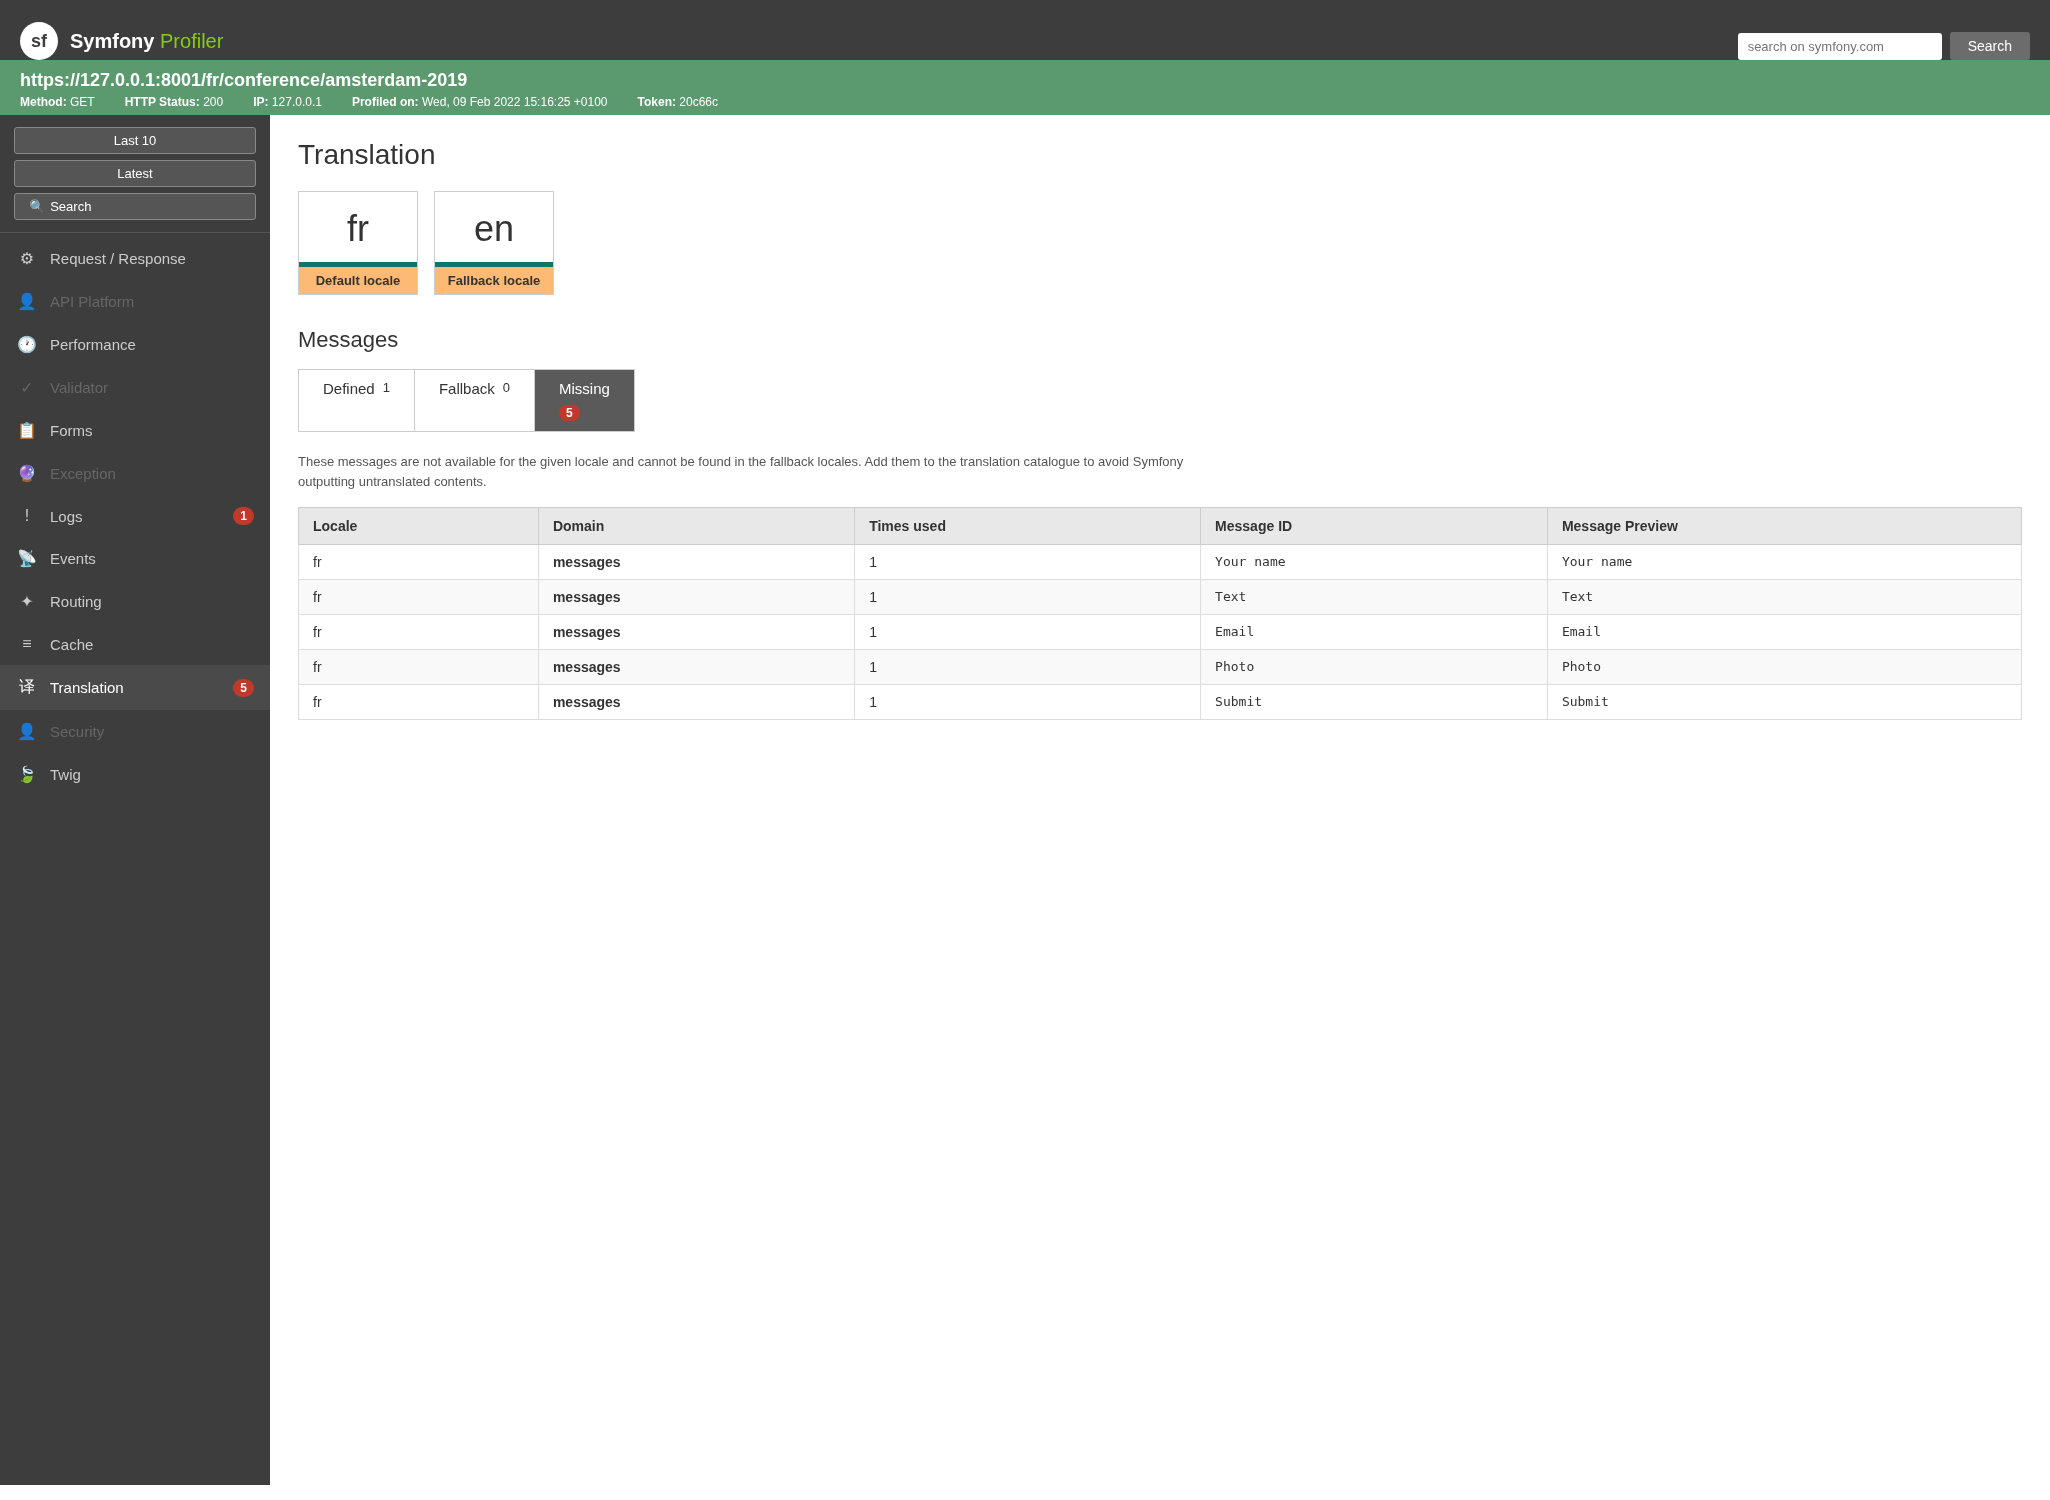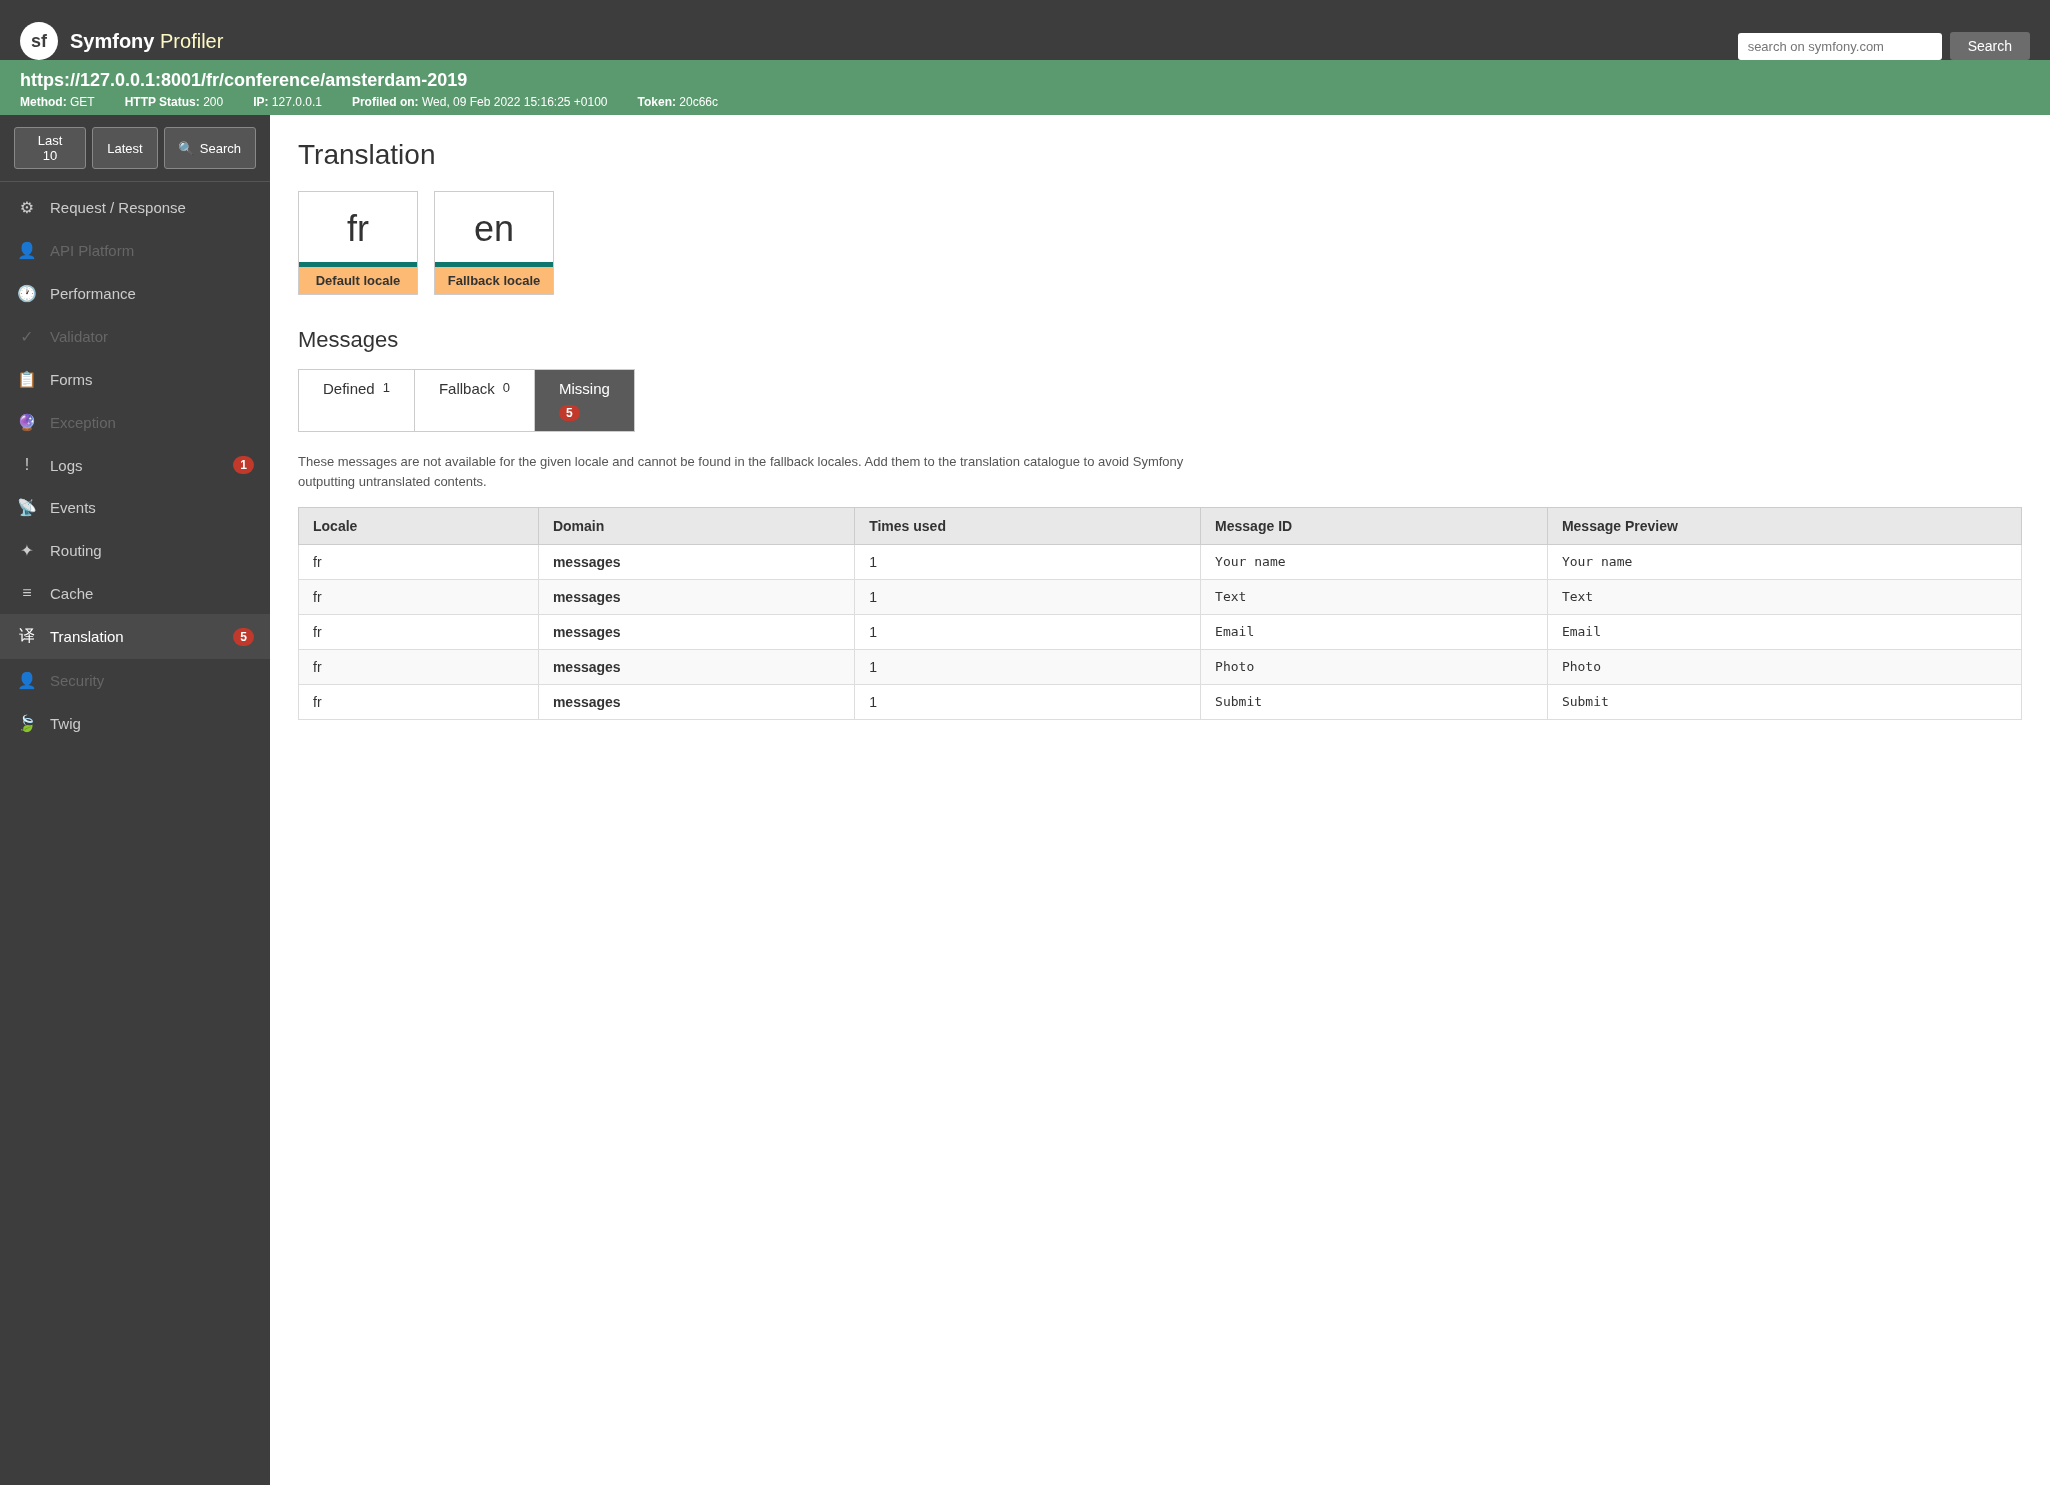--- a/index.html
+++ b/index.html
@@ -27,21 +27,21 @@
       background: #fff;
       border-radius: 50%;
       display: flex;
       align-items: center;
       justify-content: center;
       font-weight: bold;
       font-size: 18px;
       color: #3d3d3d;
     }
     .brand-symfony { font-weight: bold; color: #fff; }
-    .brand-profiler { font-weight: normal; color: #fef9c3; }
+    .brand-profiler { font-weight: normal; color: #84cc16; }
 
     .topbar-search {
       display: flex;
       align-items: center;
       gap: 8px;
     }
     .topbar-search input {
       width: 204px;
       padding: 6px 10px;
       border: none;
@@ -91,20 +91,21 @@
       background: #3d3d3d;
       min-height: 100%;
       flex-shrink: 0;
     }
 
     .sidebar-toolbar {
       display: flex;
       gap: 6px;
       padding: 12px 14px;
       border-bottom: 1px solid #555;
+      flex-direction: column;
     }
     .sidebar-toolbar button {
       padding: 5px 14px;
       font-size: 13px;
       border: 1px solid #888;
       background: #555;
       color: #fff;
       border-radius: 3px;
       cursor: pointer;
     }

